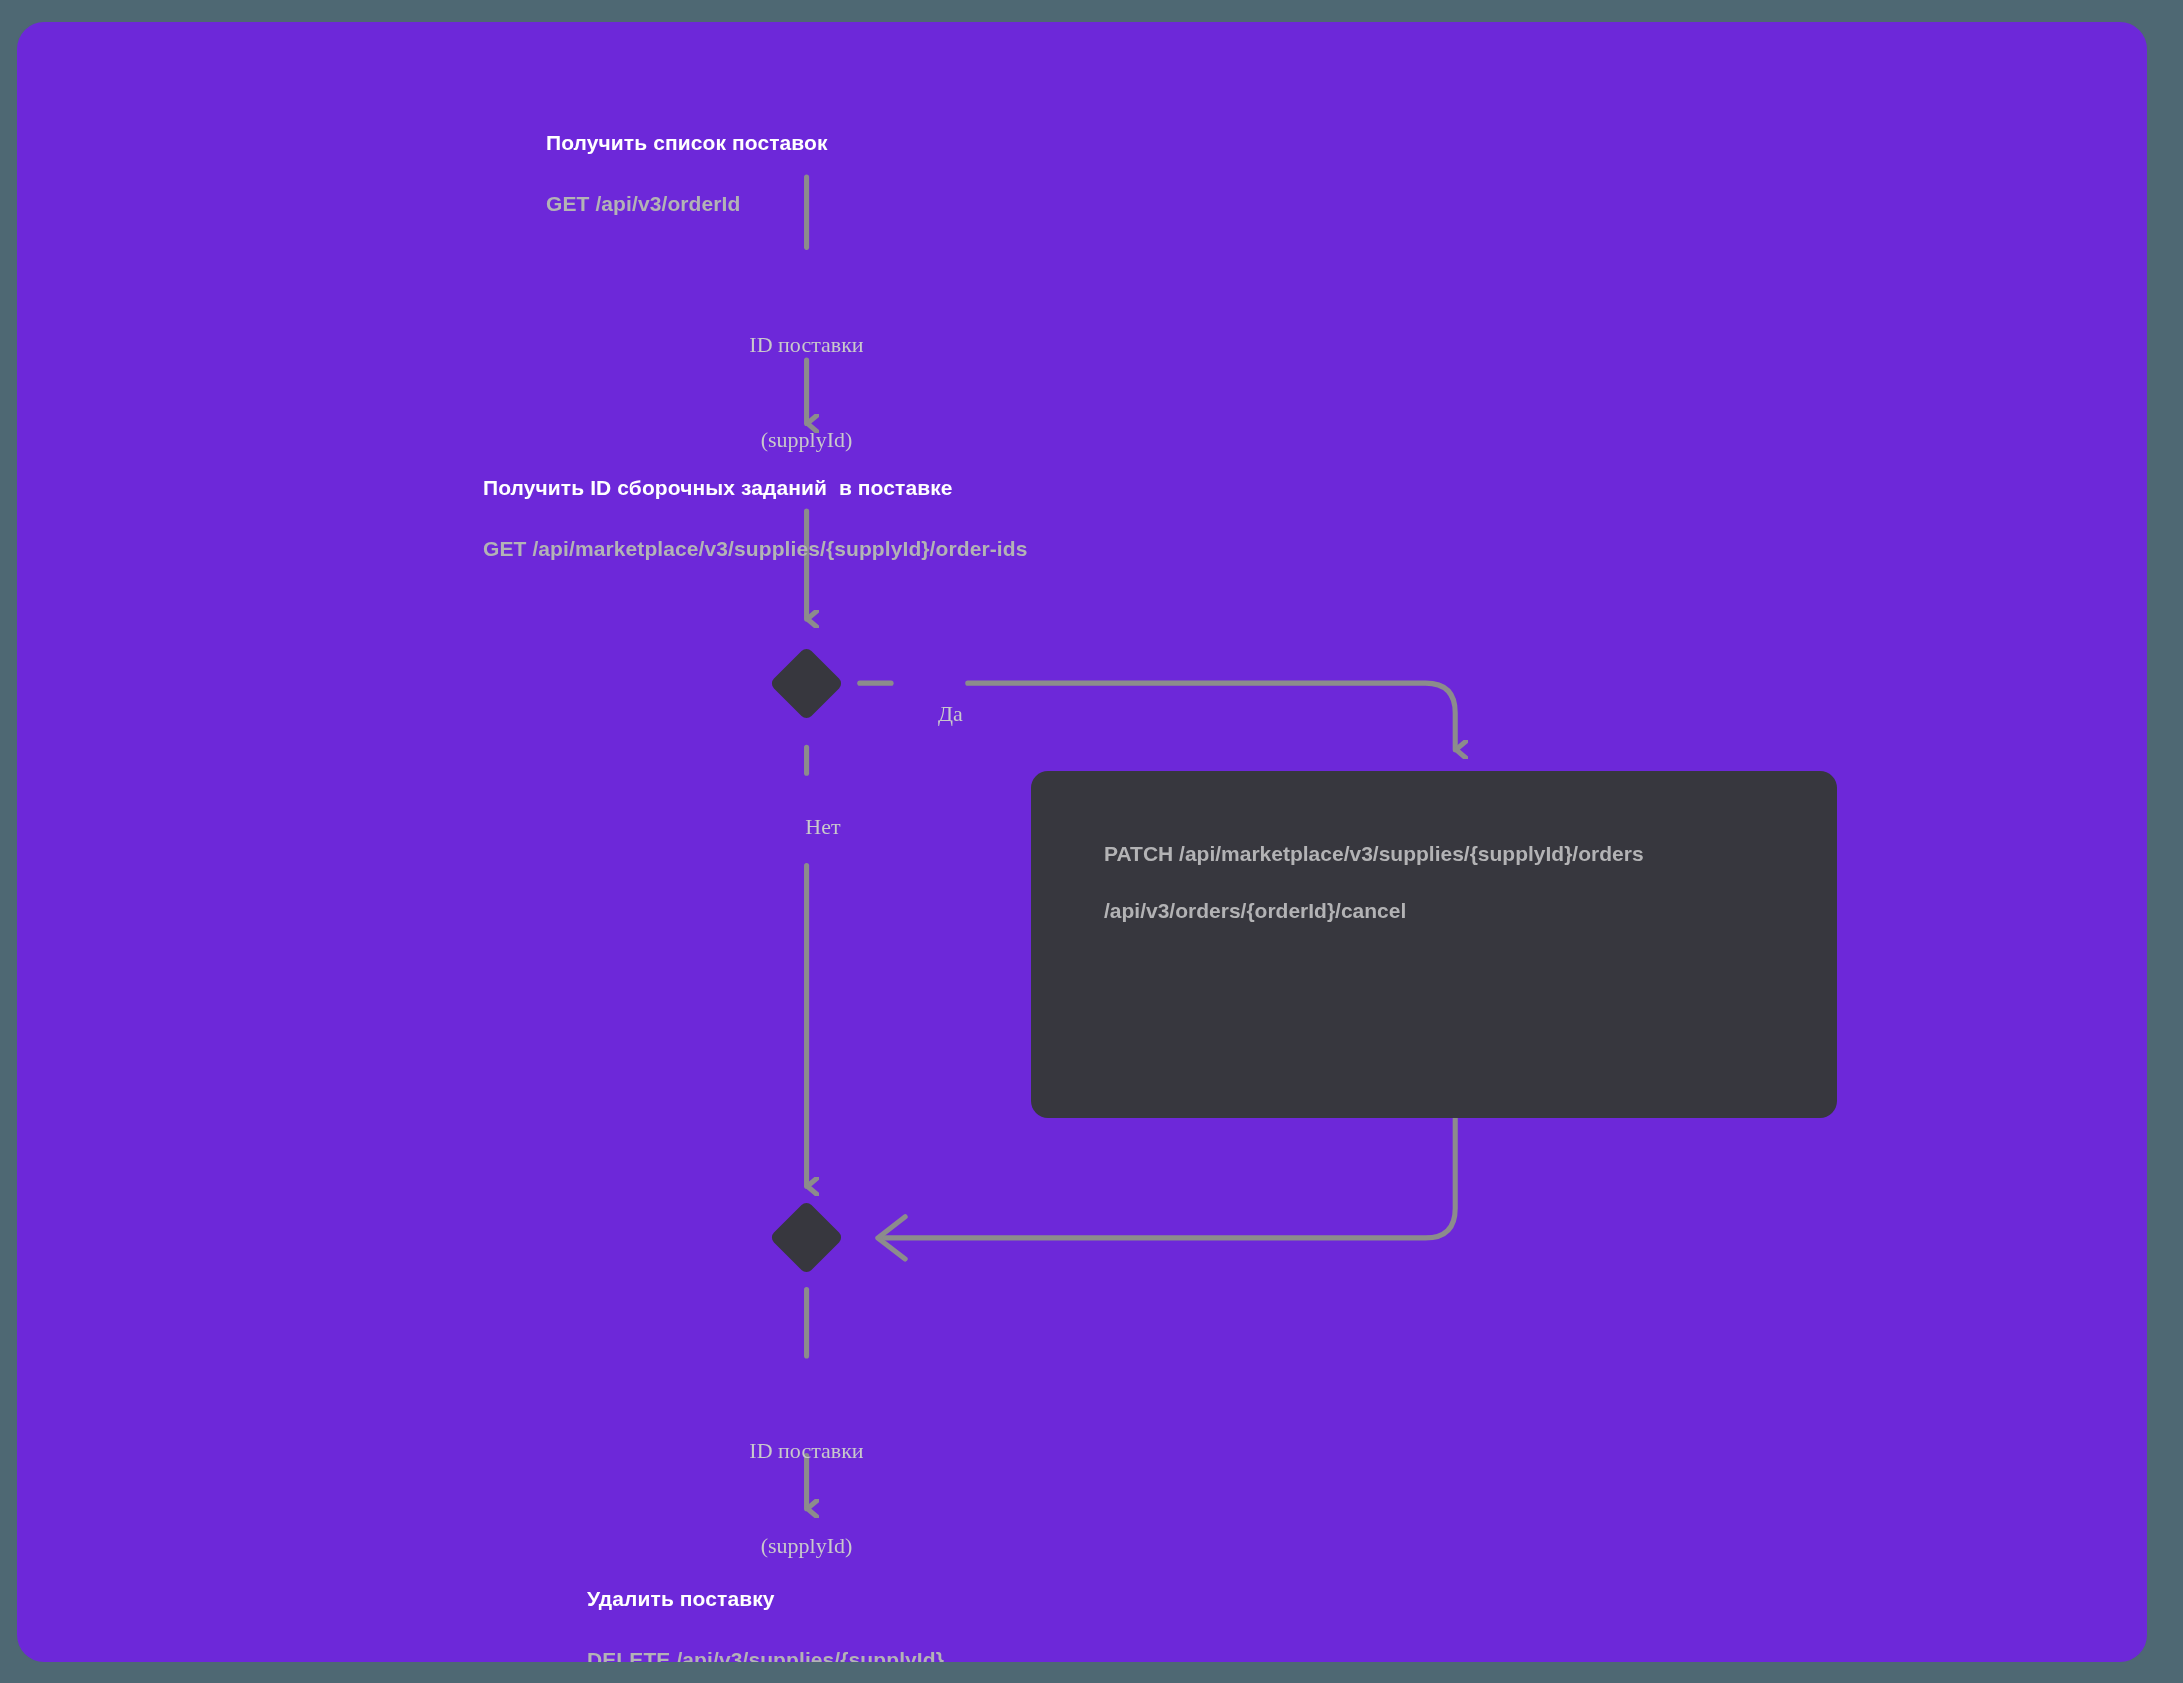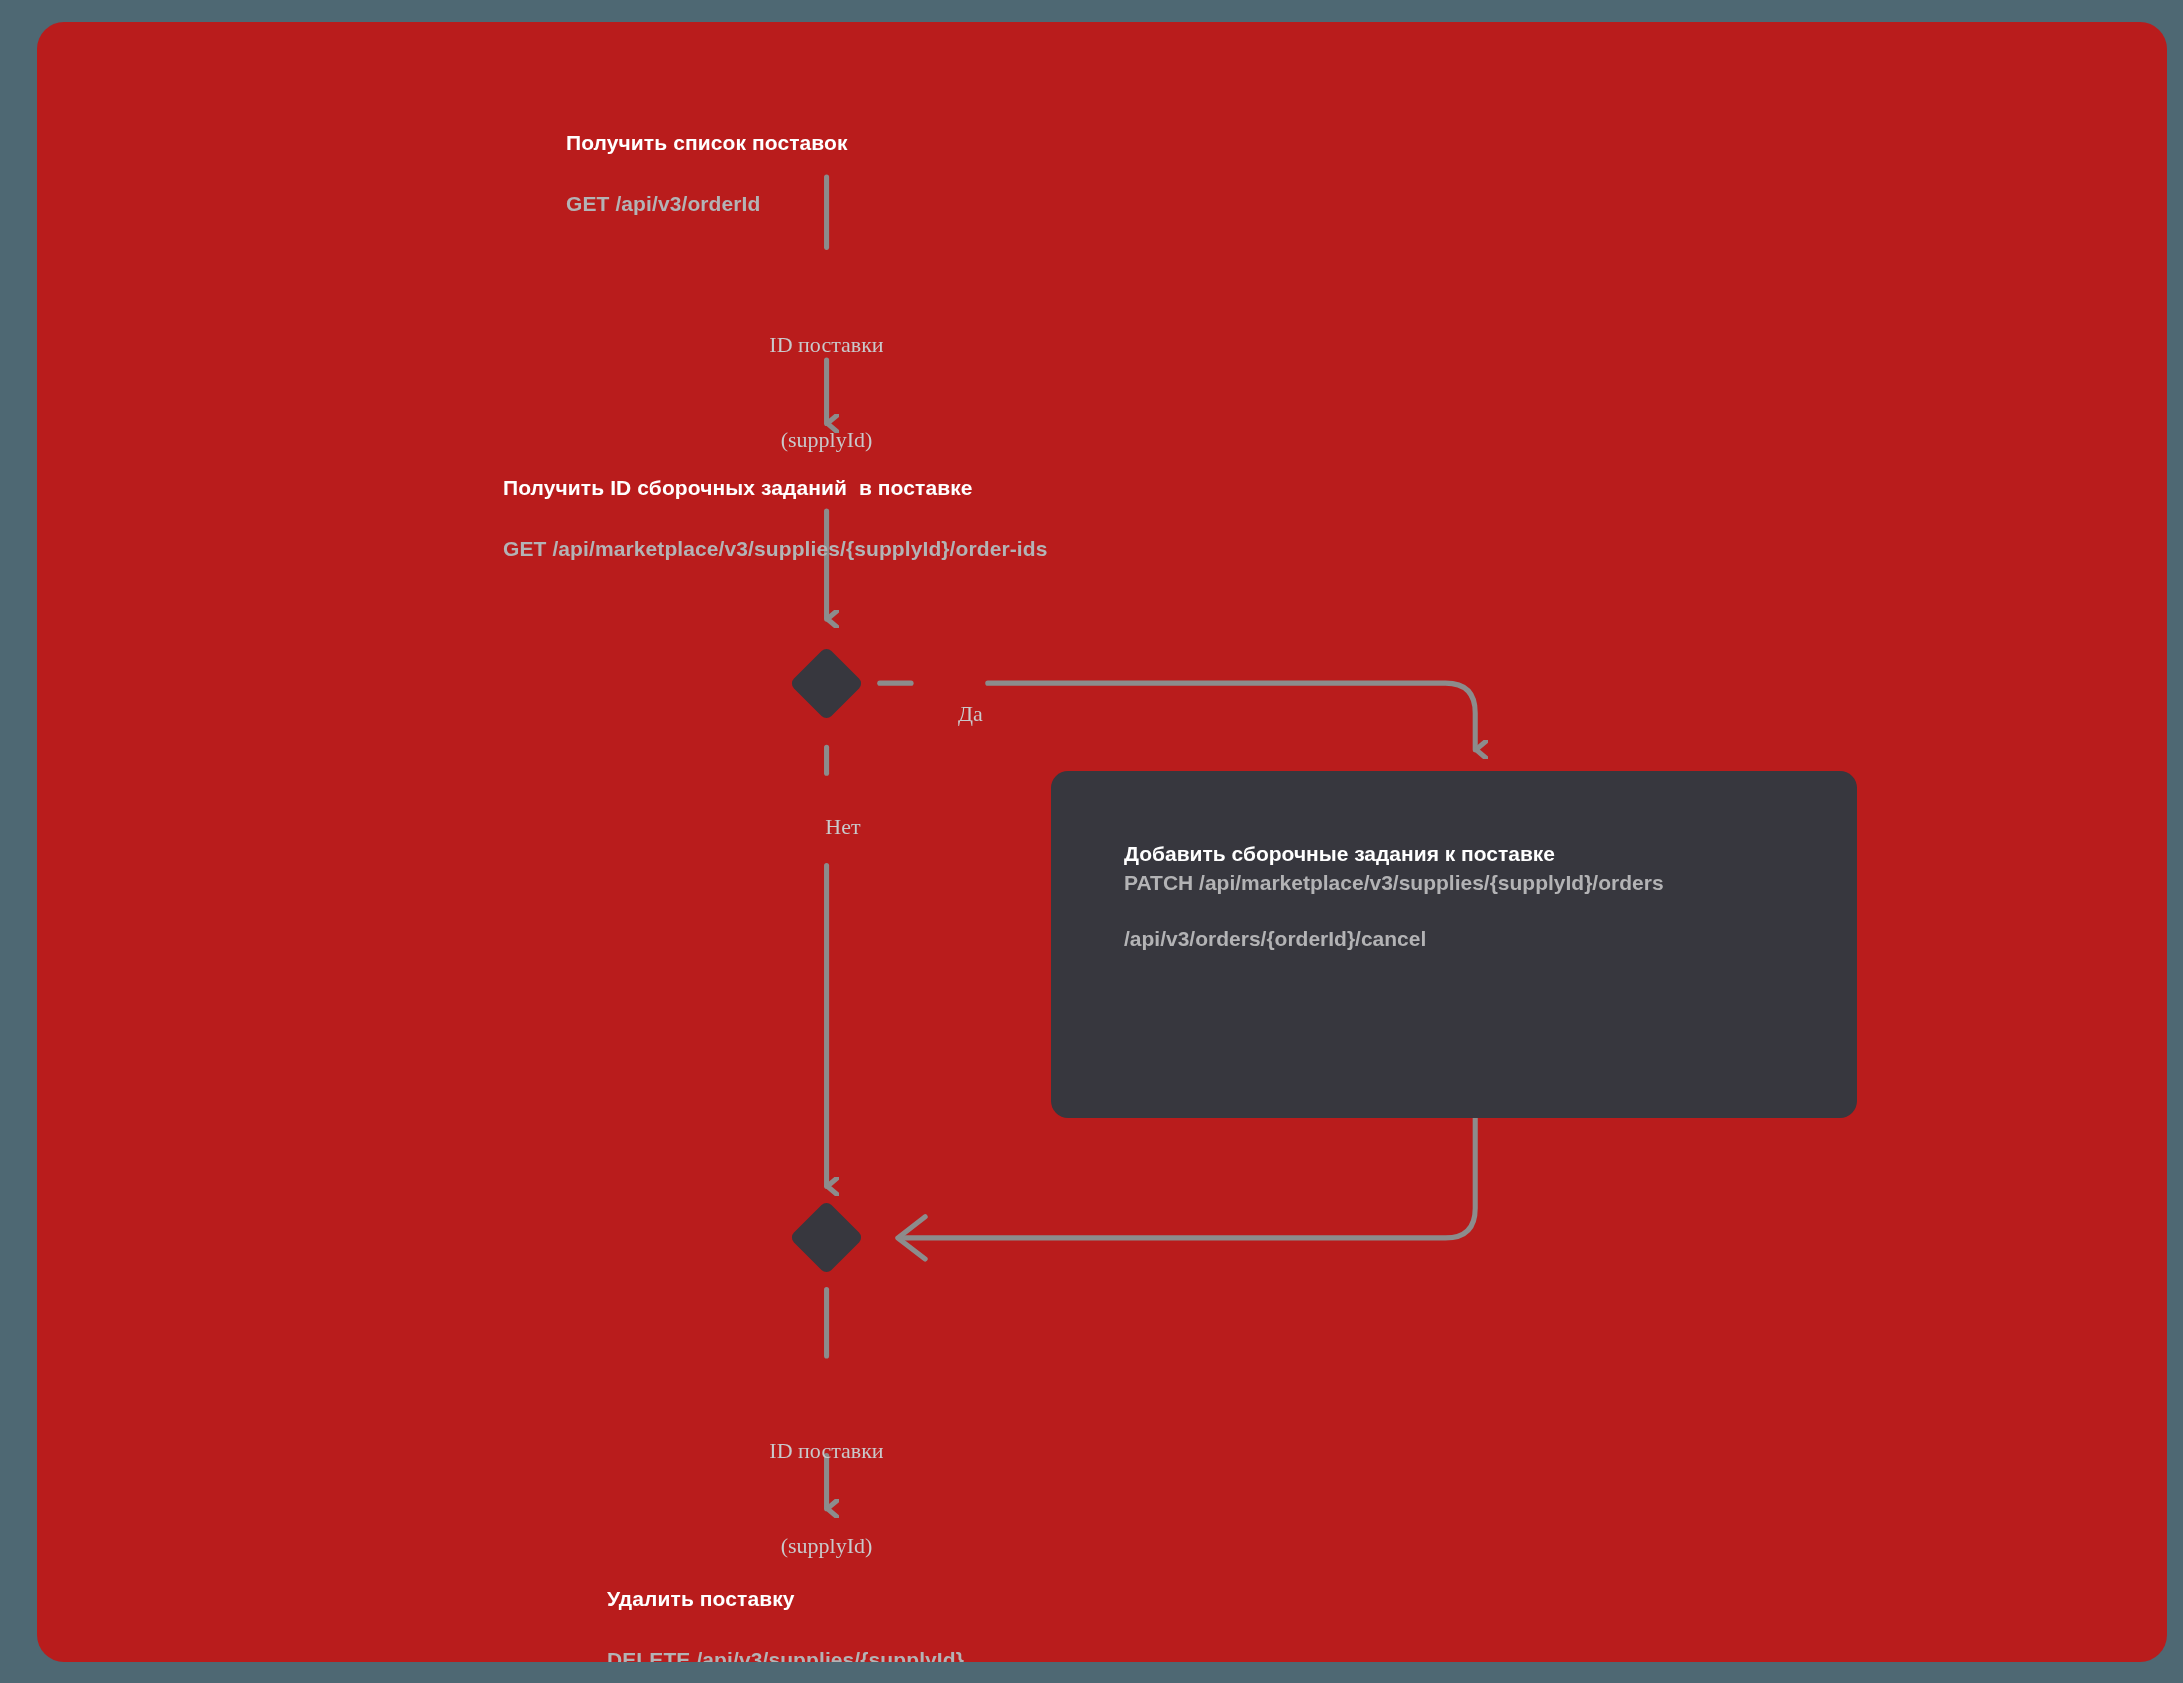--- a/index.html
+++ b/index.html
@@ -12,25 +12,25 @@
     overflow: hidden;
   }
   #page {
     position: relative;
     width: 2183px;
     height: 1683px;
     background: #4e6873;
   }
   #panel {
     position: absolute;
-    left: 37px;
+    left: 17px;
     top: 22px;
     width: 2130px;
     height: 1640px;
-    background: #b91c1c;
+    background: #6d28d9;
     border-radius: 27px;
     overflow: hidden;
   }
   
   #edges {
     position: absolute;
     left: 0; top: 0;
     width: 2130px;
     height: 1640px;
     pointer-events: none;
@@ -168,21 +168,20 @@
       <span>Да</span>
     </div>
 
     <div class="edge-label center" style="left:711px; top:757px; width:157px;">
       <span>Нет</span>
     </div>
 
     <div id="action-card">
       <div class="card-inner">
         <div class="block">
-          <div class="title">Добавить сборочные задания к поставке</div>
           <div class="endpoint">PATCH /api/marketplace/v3/supplies/{supplyId}/orders</div>
         </div>
         <div class="block">
           <div class="endpoint">/api/v3/orders/{orderId}/cancel</div>
         </div>
       </div>
     </div>
 
     <div class="diamond" style="left:763px; top:1189px; width:53px; height:53px;"></div>
 

